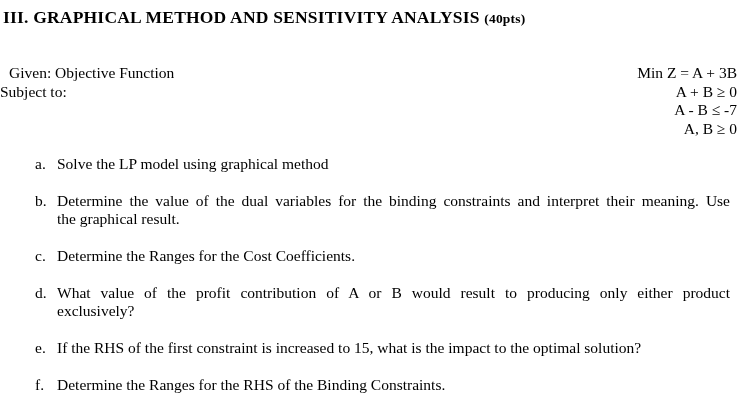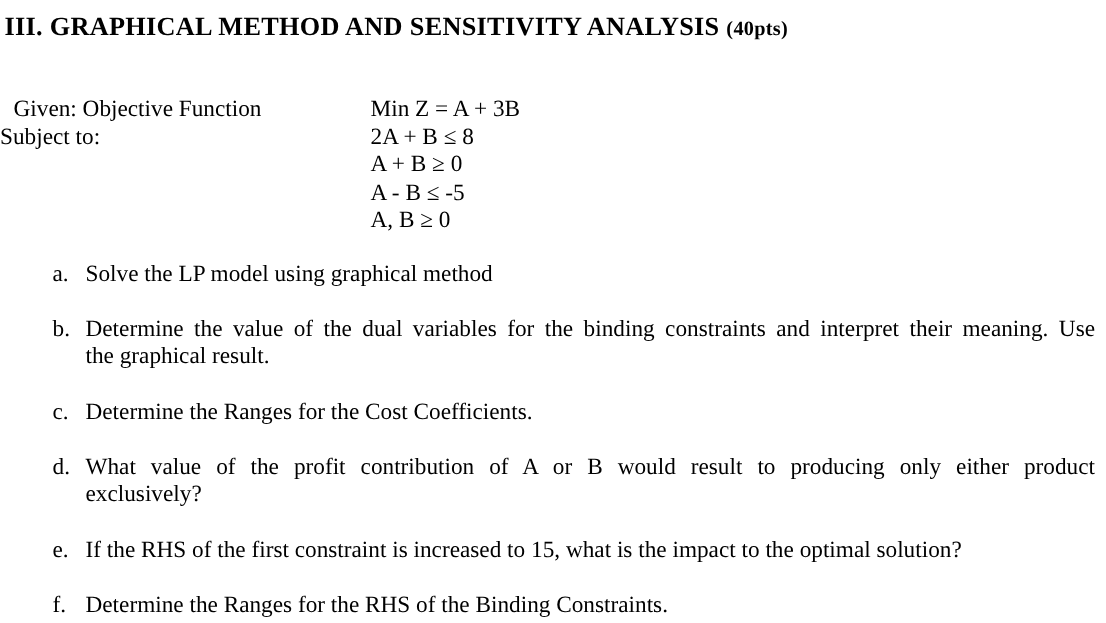--- a/index.html
+++ b/index.html
@@ -40,20 +40,21 @@
     flex: 0 0 247px;
   }
   .given-label {
     padding-left: 9px;
   }
   .subject-label {
     padding-right: 34px;
   }
   .model-lines {
     flex: 1 1 auto;
+    text-align: right;
   }
   
   .questions {
     margin-top: 17px;
   }
   .q-item {
     display: flex;
     margin-left: 35px;
     margin-bottom: 19px;
     font-size: 15.5px;
@@ -83,23 +84,22 @@
     <span class="points">(40pts)</span>
   </div>
 
   <div class="given-block">
     <div class="given-left">
       <div class="given-label">Given: Objective Function</div>
       <div class="subject-label">Subject to:</div>
     </div>
     <div class="model-lines">
       <div>Min Z = A + 3B</div>
-      <div>2A + B ≤ 8</div>
       <div>A + B ≥ 0</div>
-      <div>A - B ≤ -5</div>
+      <div>A - B ≤ -7</div>
       <div>A, B ≥ 0</div>
     </div>
   </div>
 
   <div class="questions">
 
     <div class="q-item">
       <div class="q-letter">a.</div>
       <div class="q-text">
         <div class="q-line">Solve the LP model using graphical method</div>

